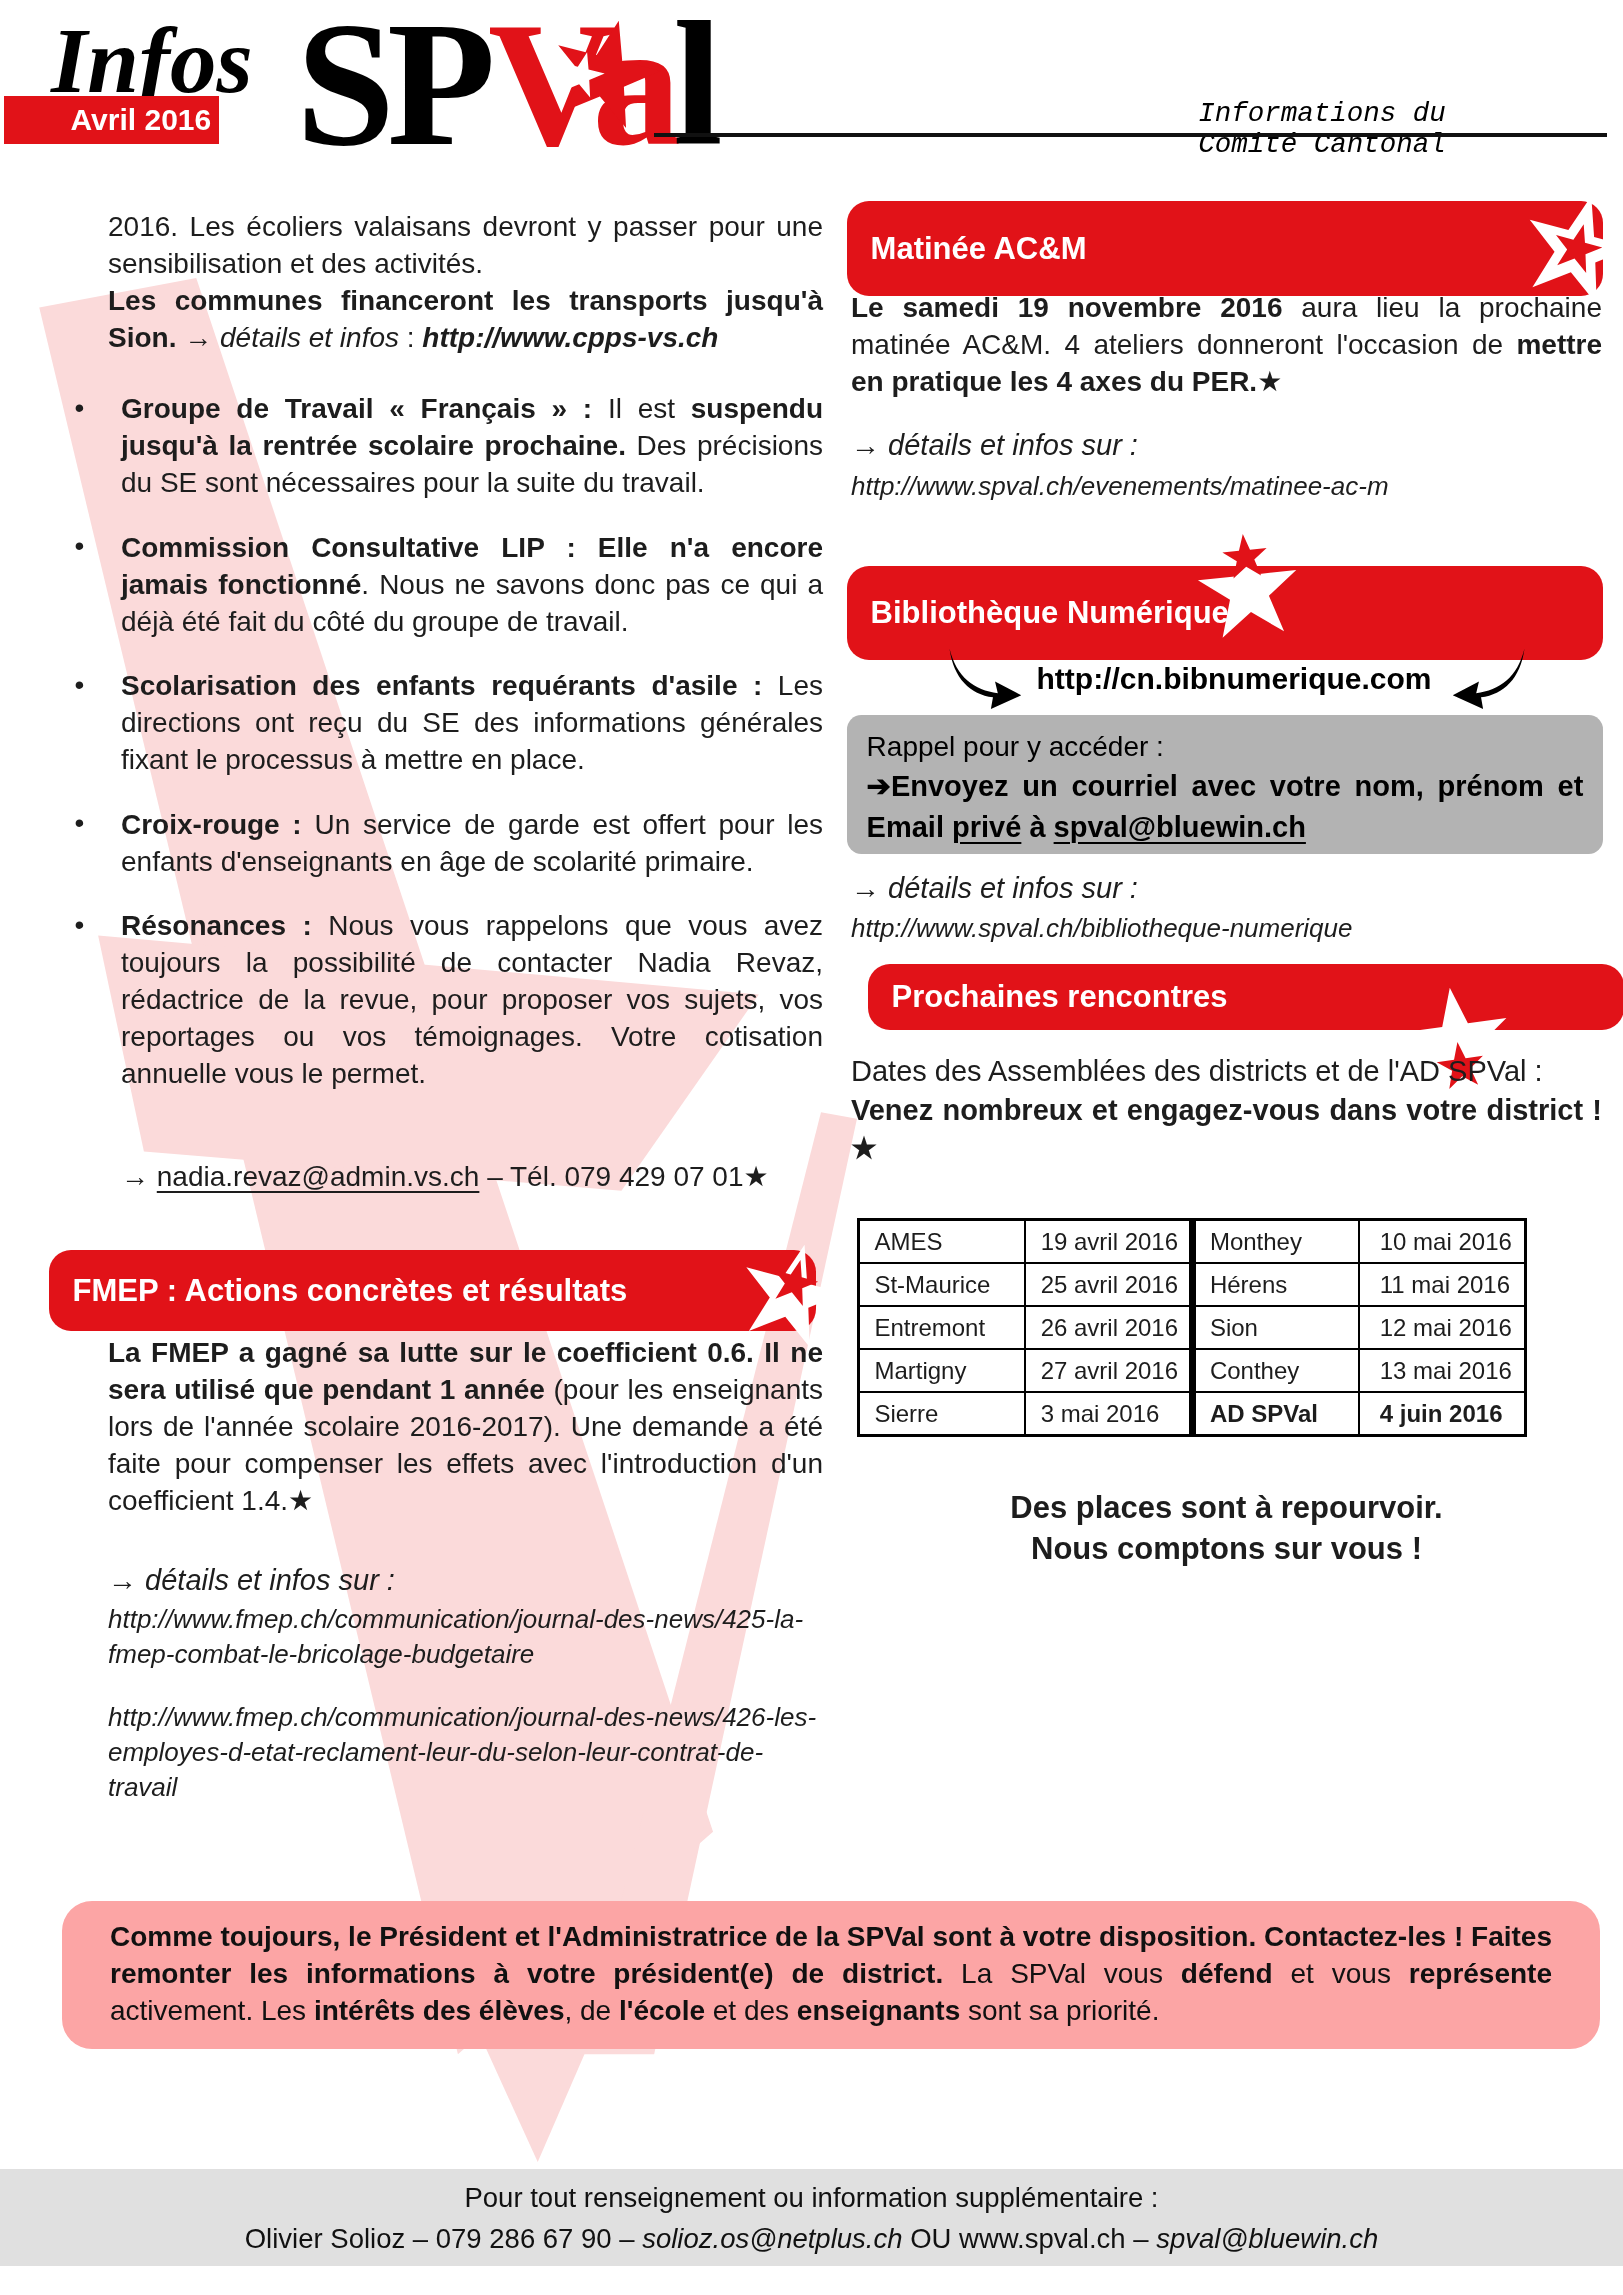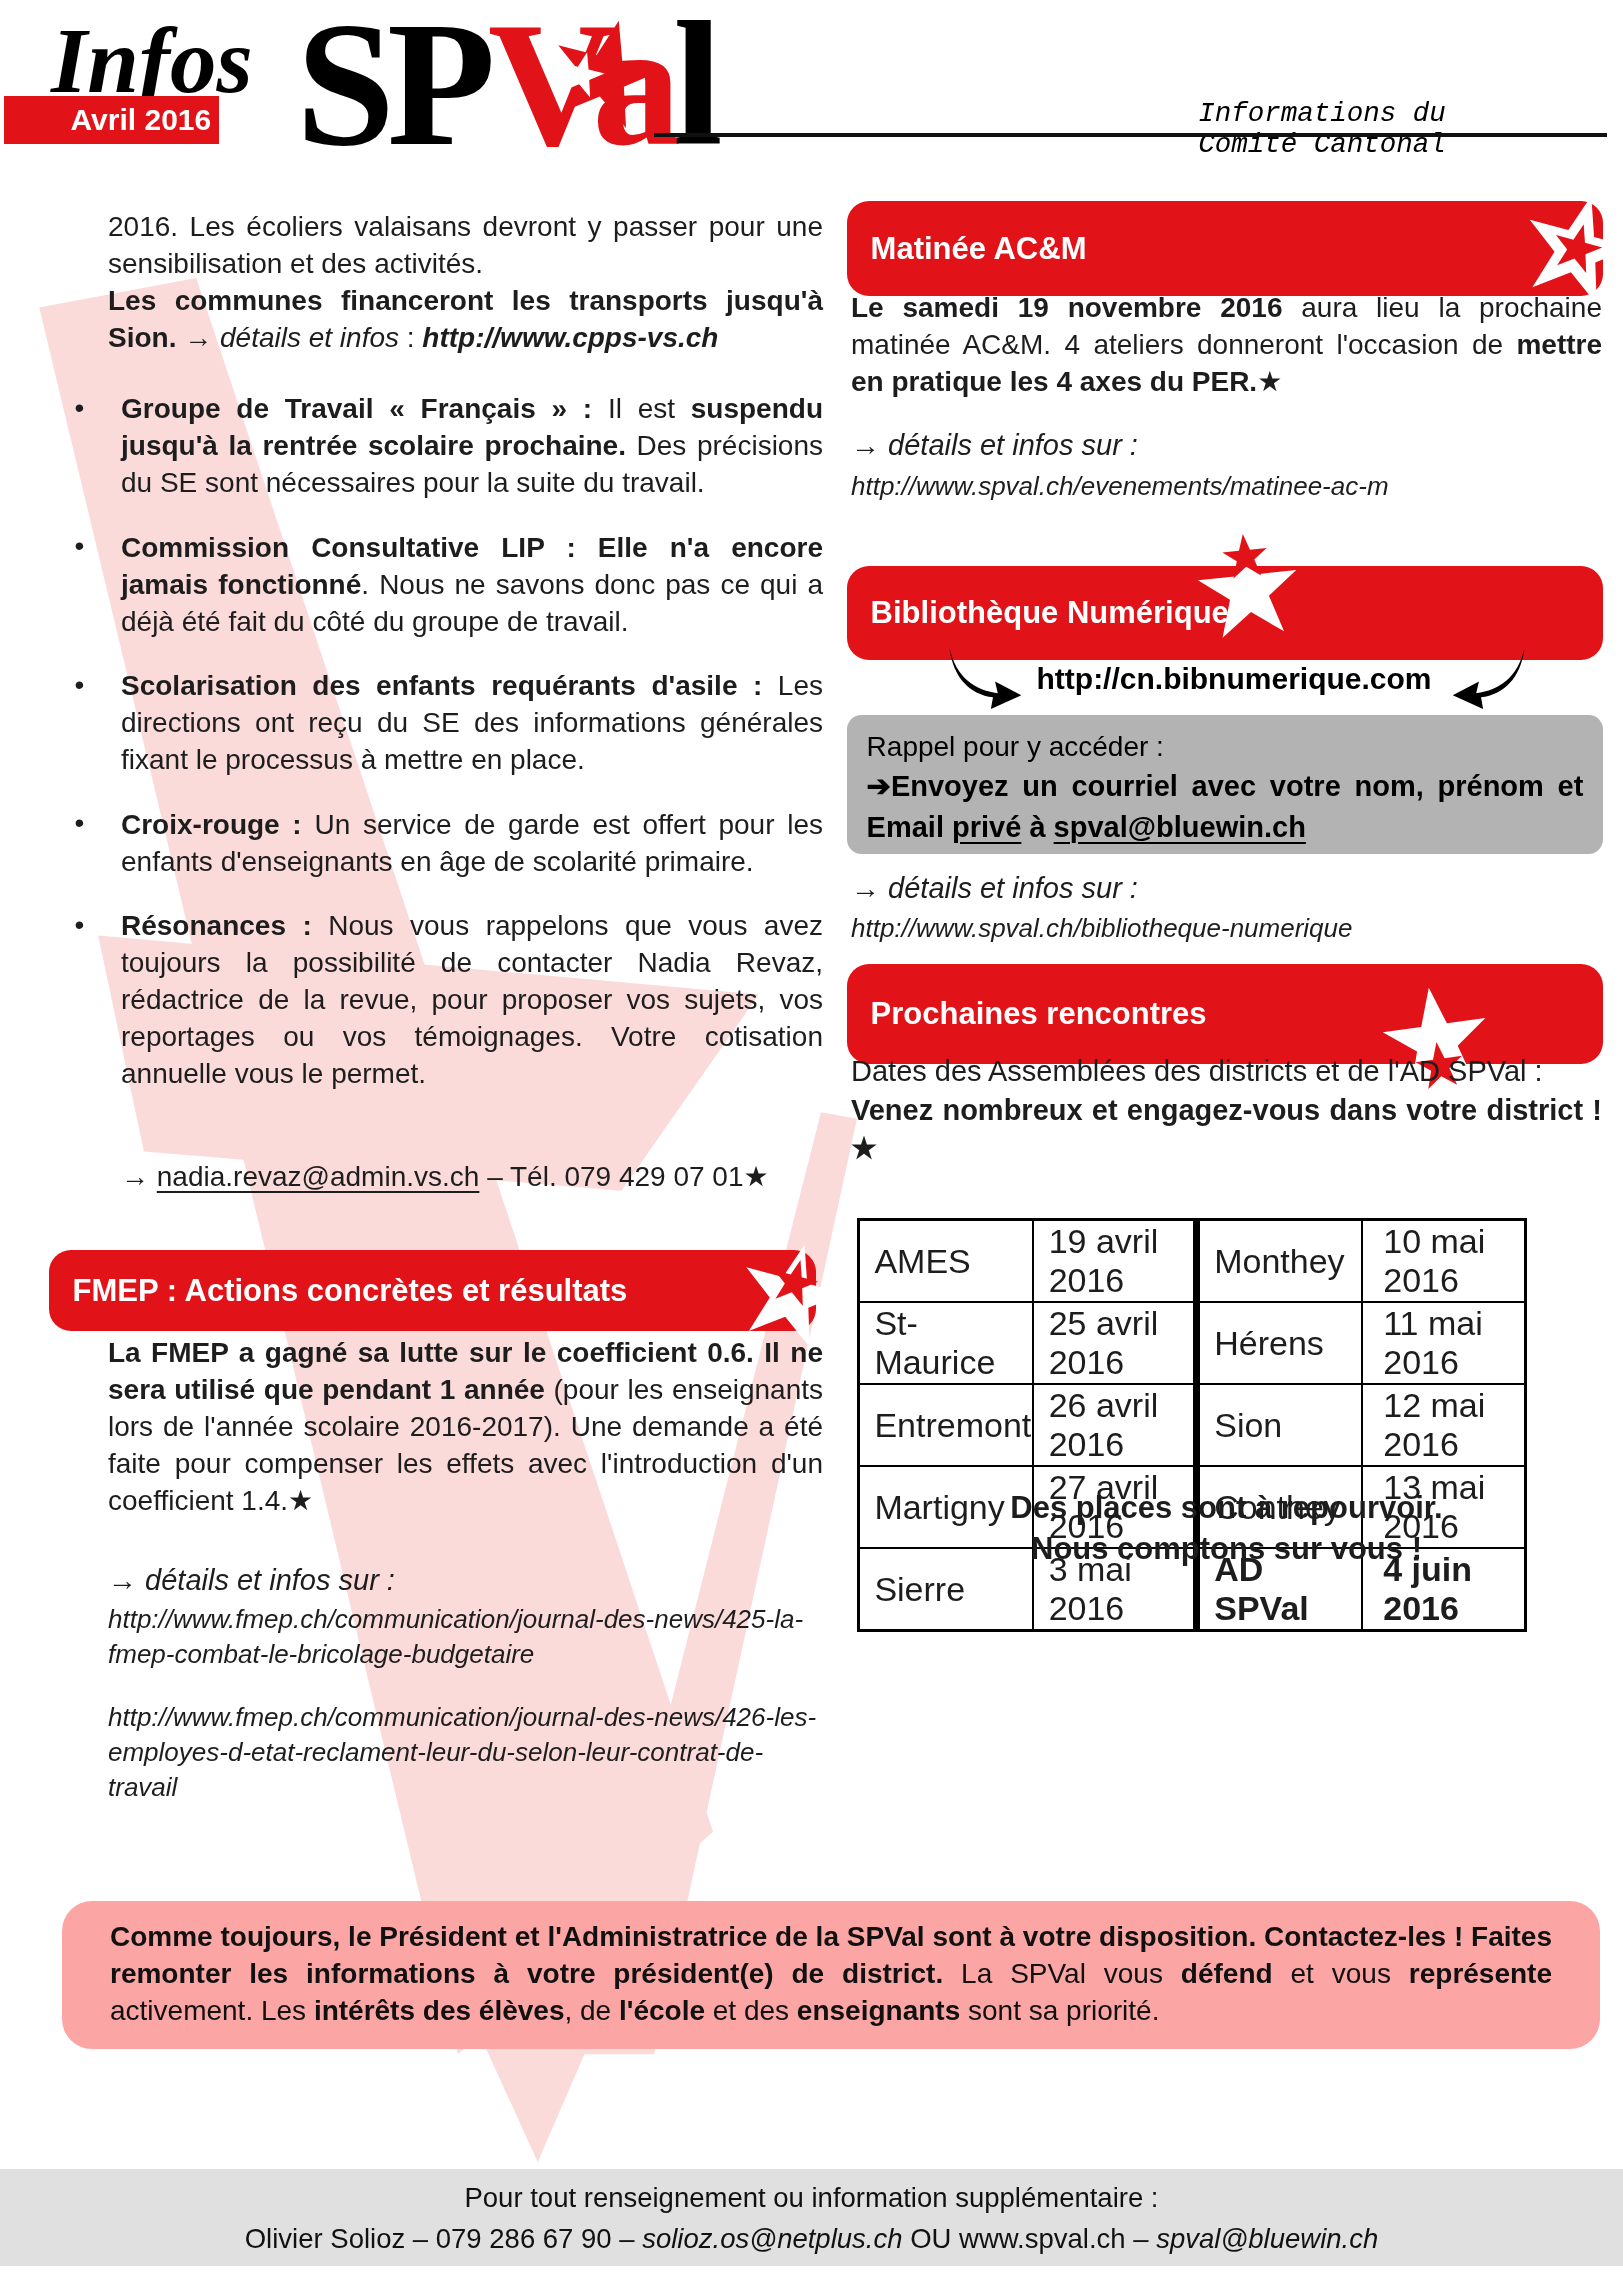--- a/index.html
+++ b/index.html
@@ -58,25 +58,25 @@
               font-size:30px;font-weight:bold;color:#000;}
   .arrow-swoosh{position:absolute;width:86px;height:69px;}
   .arrow-left{left:941px;top:647px;}
   .arrow-right{left:1447px;top:647px;transform:scaleX(-1);}
   .grey-box{left:847px;top:715px;width:756px;height:139px;background:#b3b3b3;
             border-radius:14.4px;box-sizing:border-box;padding:11.8px 19.6px;color:#000;}
   .grey-box .l1{font-size:28px;line-height:39px;}
   .grey-box .l2{font-size:29px;line-height:41px;font-weight:bold;}
   .biblio-details{left:851px;top:872px;}
   .biblio-url2{left:851px;top:911px;width:751px;}
-  .rencontres-box{left:847px;top:949px;width:756px;height:100px;}
+  .rencontres-box{left:868px;top:949px;width:756px;height:66px;}
   .dates-line{left:851px;top:1055px;width:751px;font-size:29px;}
   .venez{left:851px;top:1091px;width:751px;font-size:29px;line-height:38px;font-weight:bold;}
   .districts-table{left:857px;top:1218px;width:670px;border-collapse:collapse;
-                   font-size:34px;z-index:2;position:absolute;background:#fff;}
+                   font-size:24px;z-index:2;position:absolute;background:#fff;}
   .districts-table td{border:2px solid #000;height:39px;padding-left:14.4px;width:25%;}
   .districts-table tr td:first-child{border-left-width:3.3px;}
   .districts-table tr td:last-child{border-right-width:3.3px;padding-left:20px;}
   .districts-table tr:first-child td{border-top-width:3.3px;}
   .districts-table tr:last-child td{border-bottom-width:3.3px;}
   .districts-table td.divL{border-left:7.9px solid #000;}
   .places{left:851px;top:1487px;width:751px;text-align:center;font-weight:bold;
           font-size:31px;line-height:41px;}
 
   

